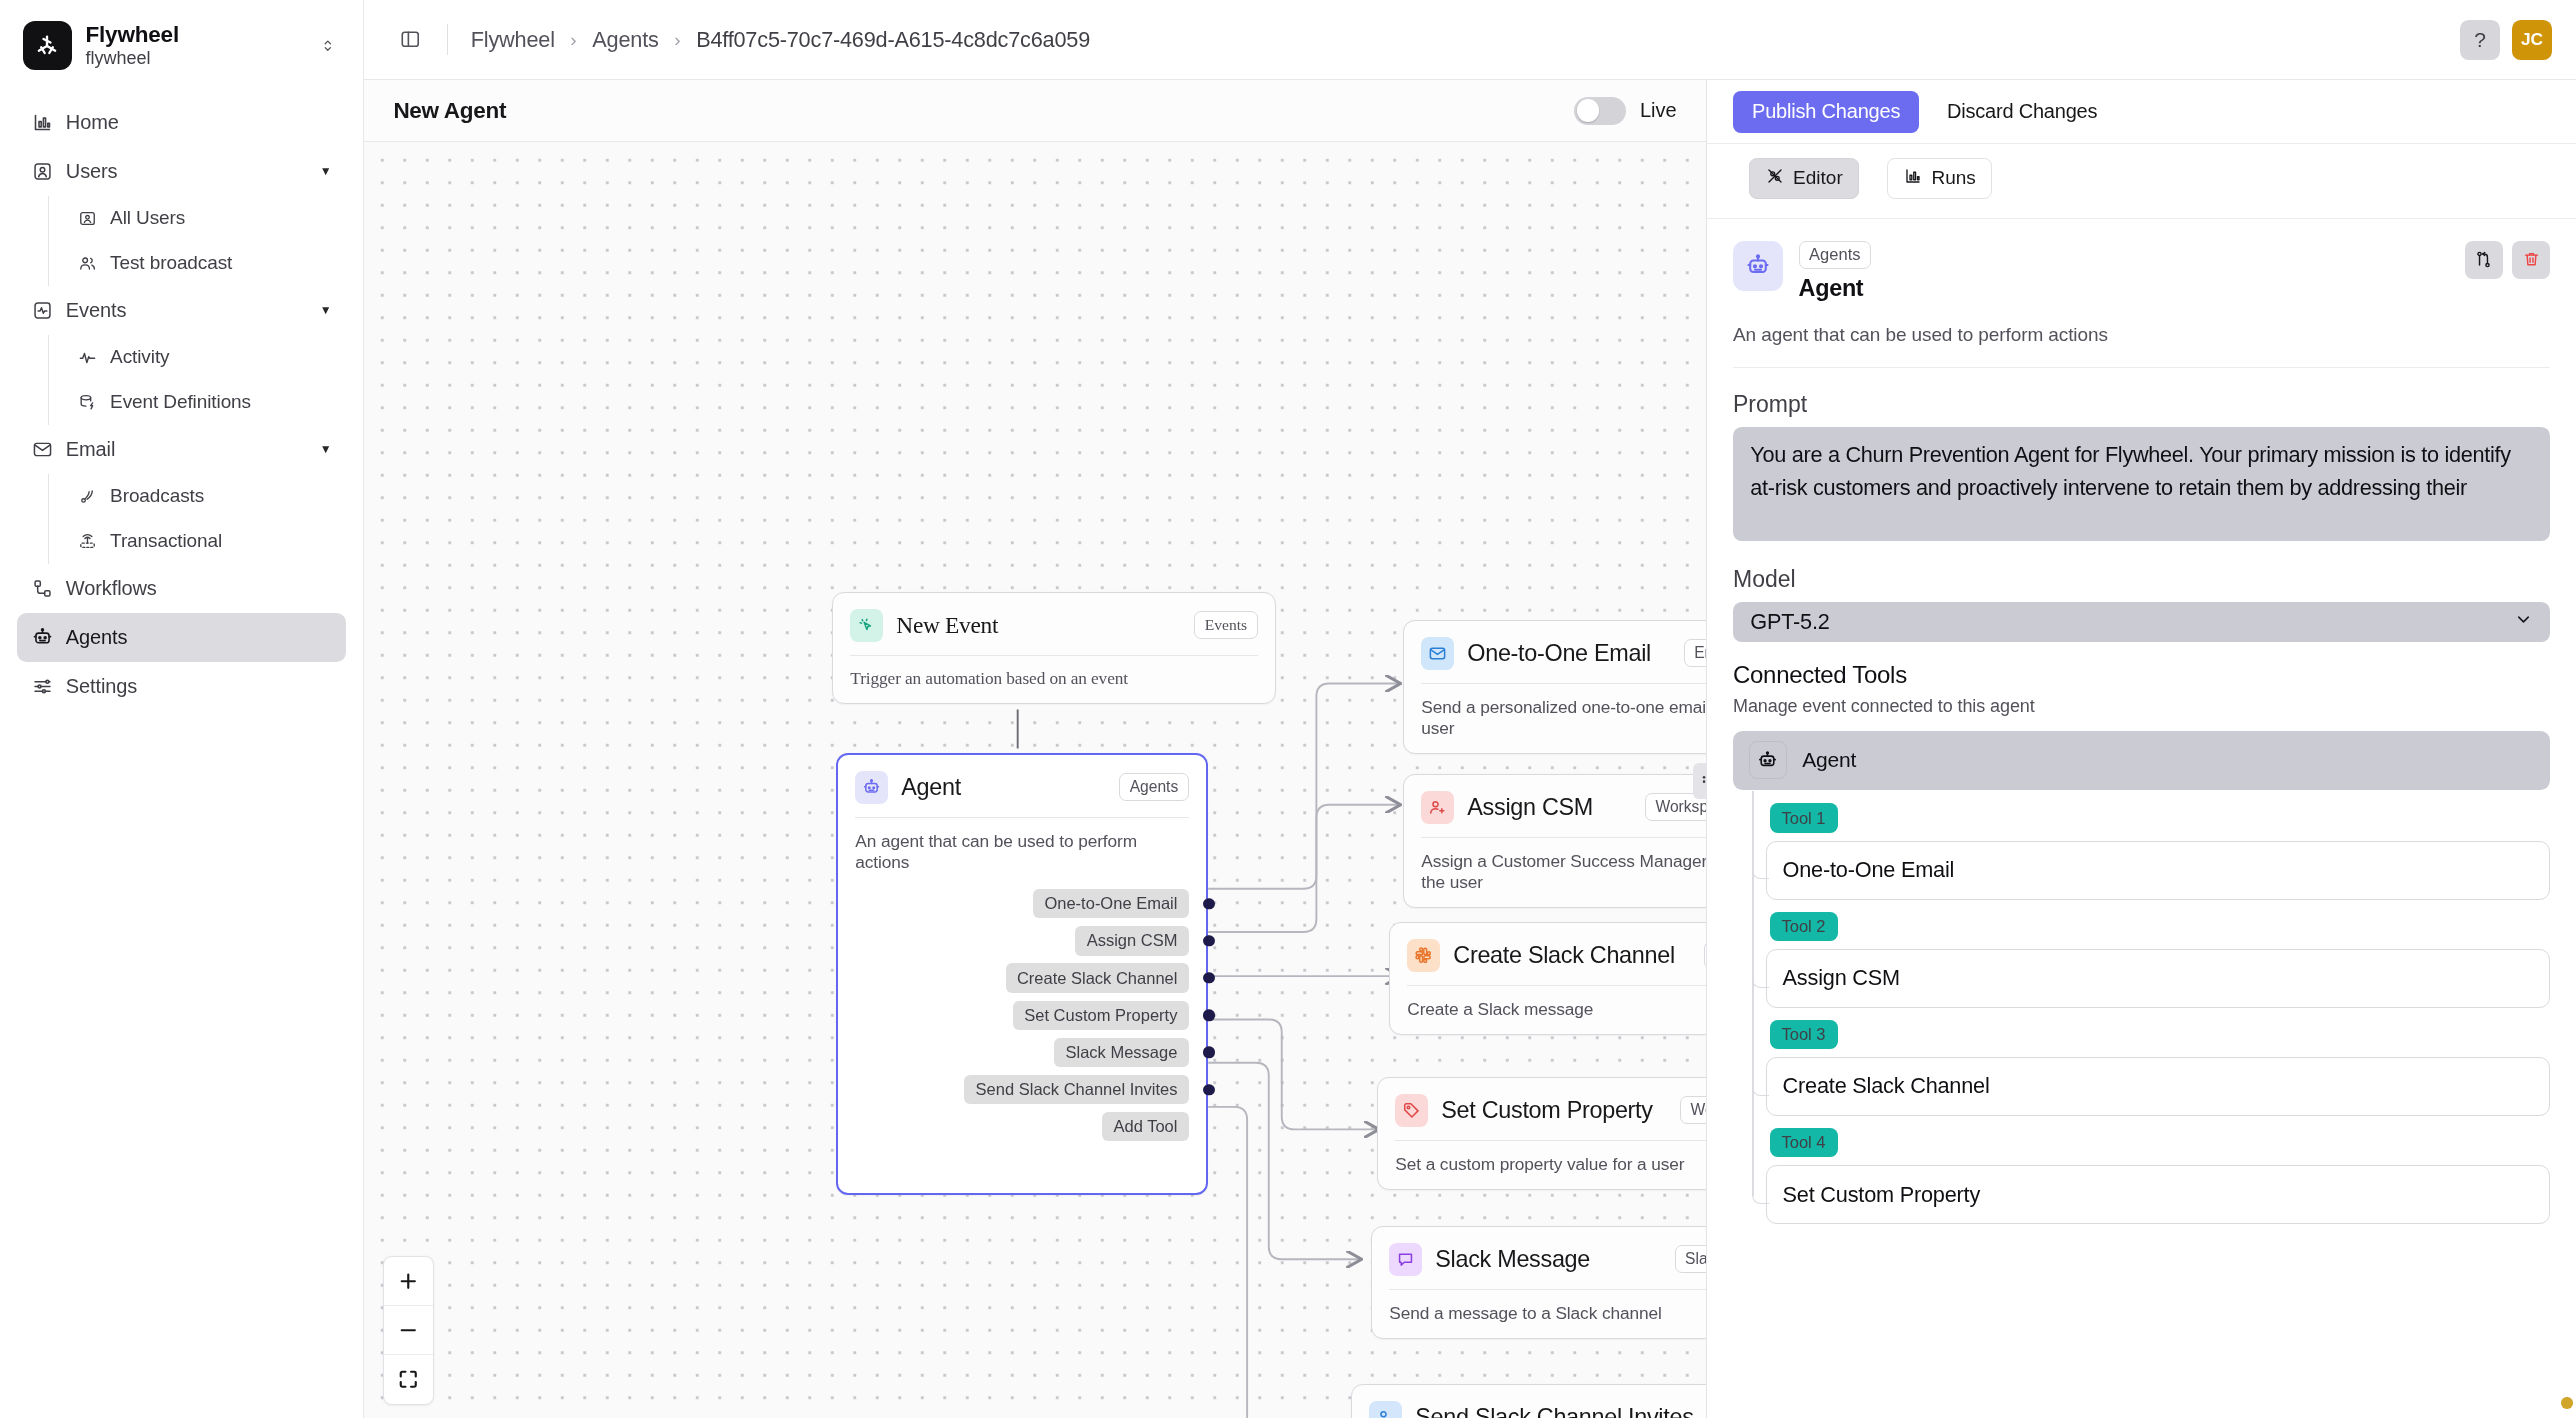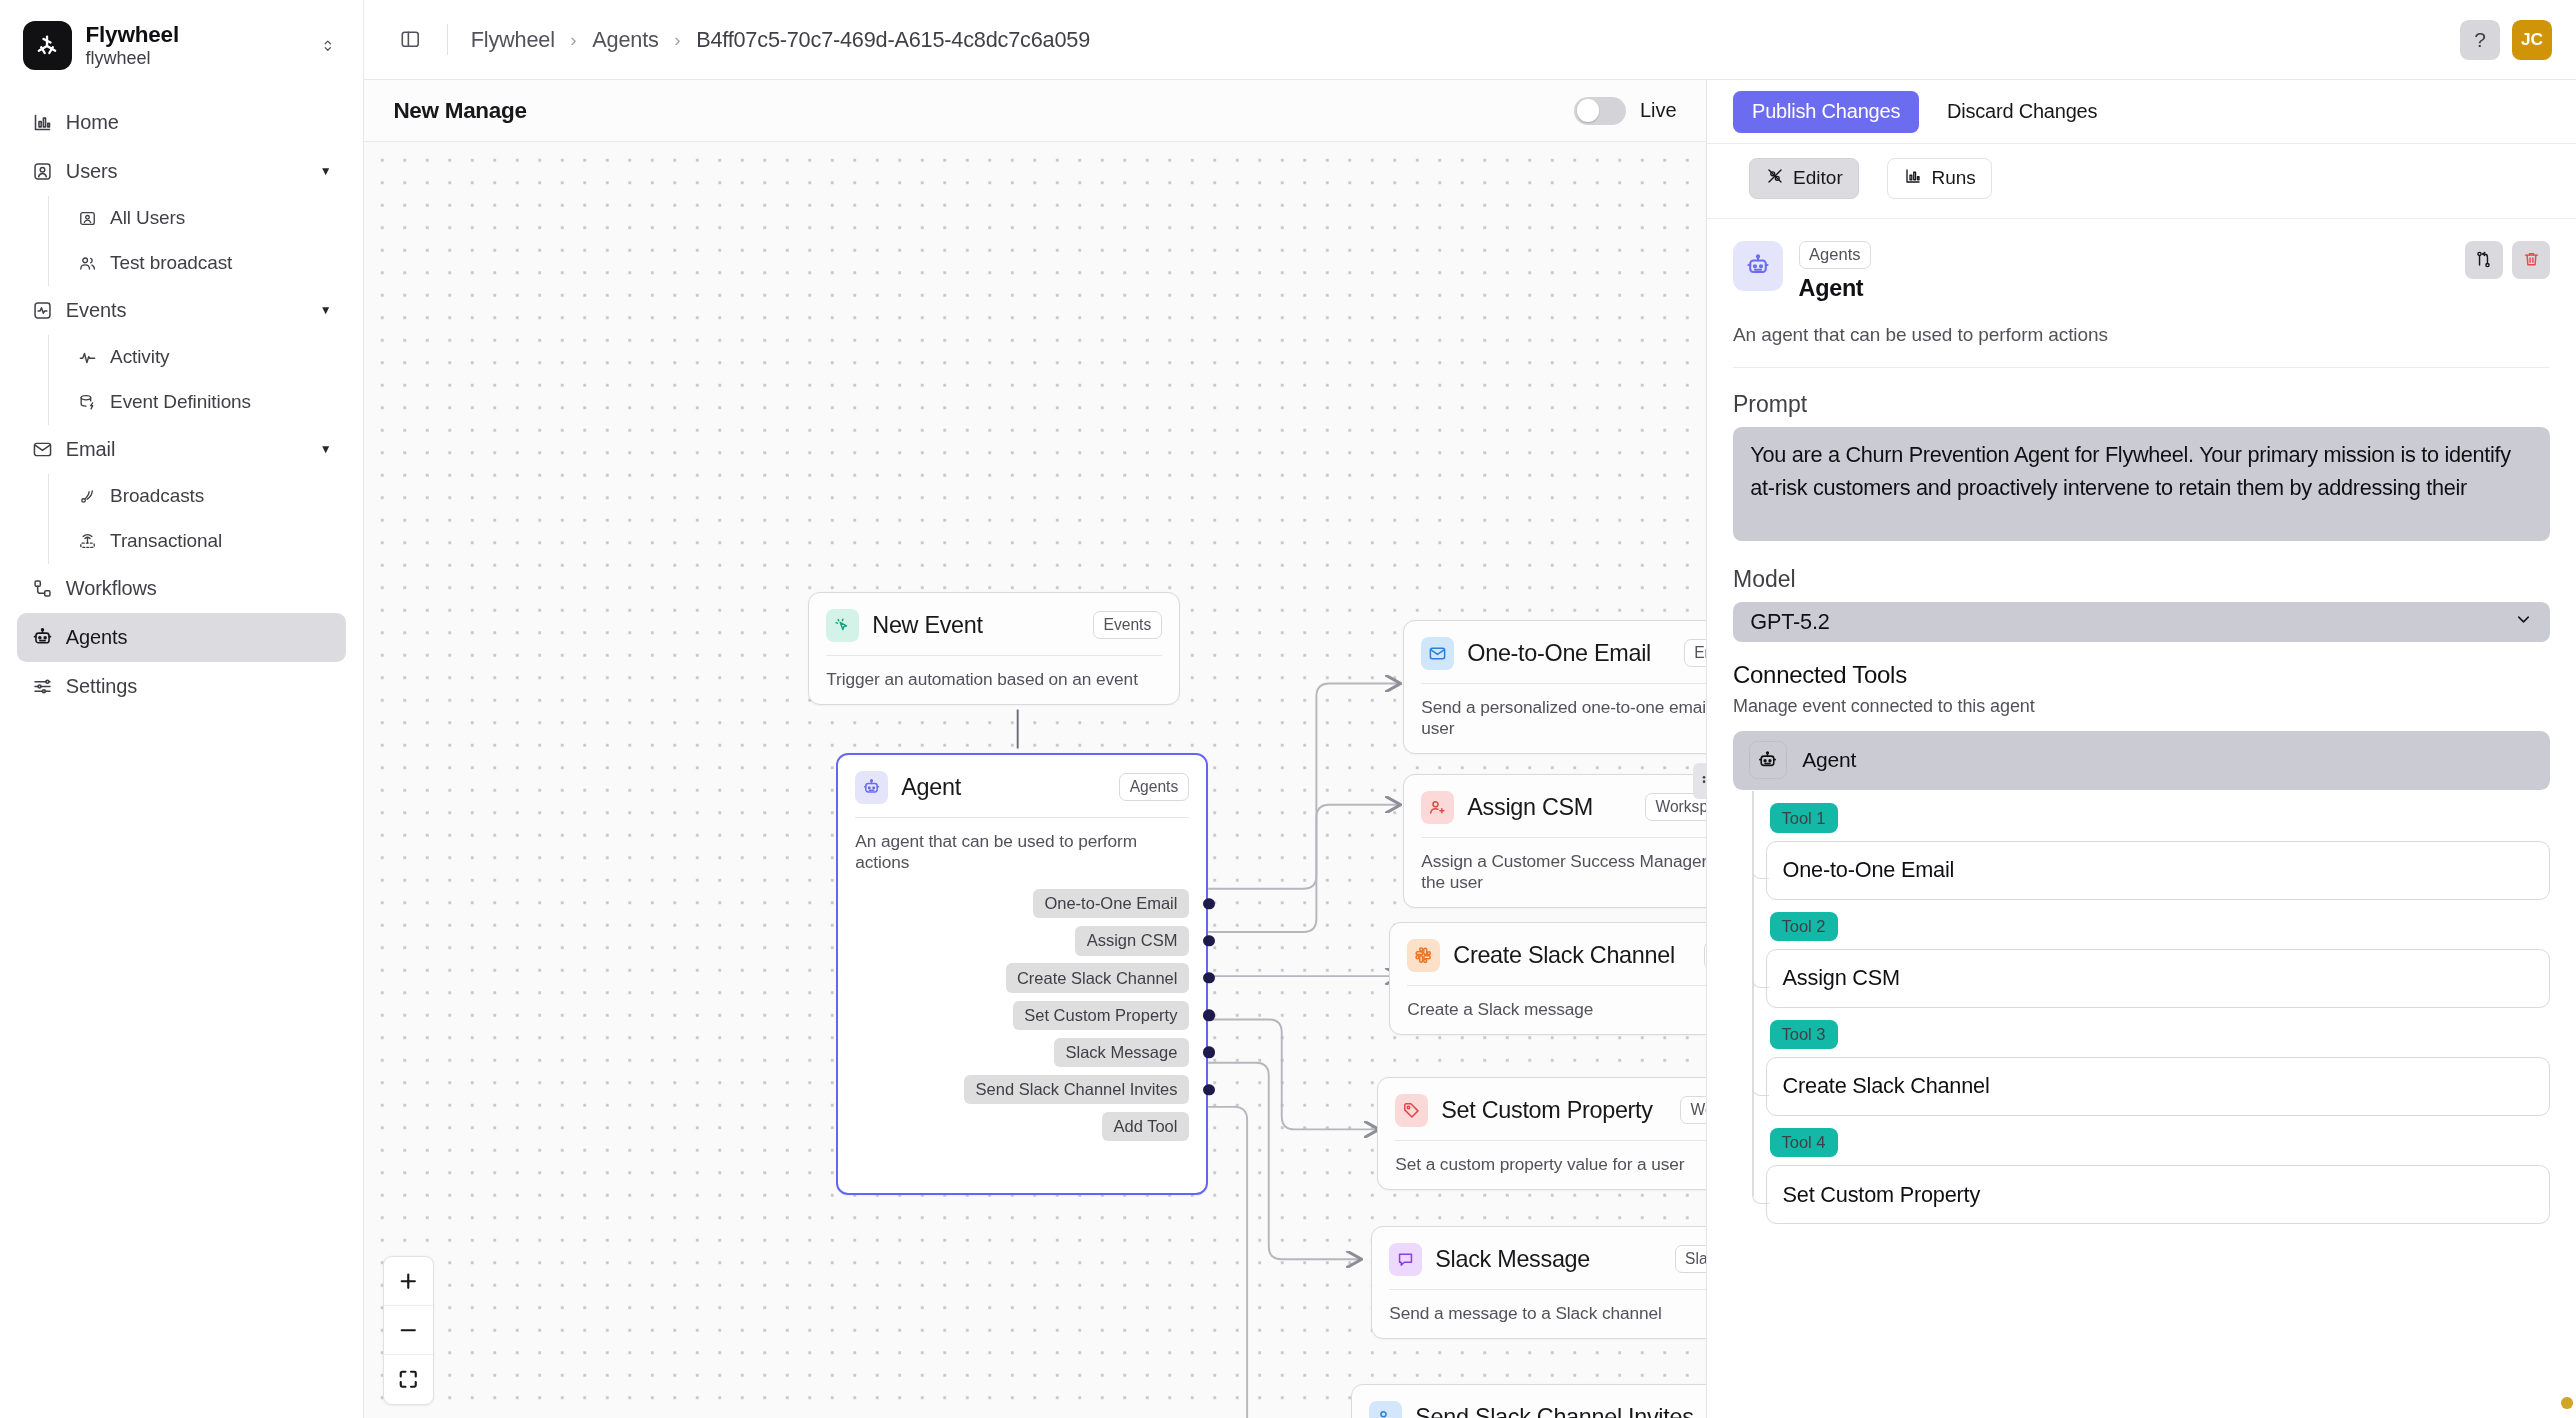--- a/index.html
+++ b/index.html
@@ -486,21 +486,21 @@
     <div class="topbar-right">
       <div class="help-btn">?</div>
       <div class="avatar">JC</div>
     </div>
   </header>
 
   <div class="body-row">
 
     <section class="canvas-col">
       <div class="canvas-head">
-        <div class="canvas-title">New Manage</div>
+        <div class="canvas-title">New Agent</div>
         <div class="live-wrap">
           <div class="toggle">
               <div class="knob"></div>
             </div>
           <div class="live-label">Live</div>
         </div>
       </div>
 
       <div class="canvas">
 
@@ -516,21 +516,21 @@
 
             <path d="M975,862 L1085,862 Q1100,862 1100,847 L1100,640 Q1100,625 1115,625 L1195,625"></path>
             <path d="M975,912 L1085,912 Q1100,912 1100,897 L1100,780 Q1100,765 1115,765 L1195,765"></path>
             <path d="M975,963 L1180,963 L1195,963"></path>
             <path d="M975,1013 L1045,1013 Q1060,1013 1060,1028 L1060,1125 Q1060,1140 1075,1140 L1170,1140"></path>
             <path d="M975,1063 L1030,1063 Q1045,1063 1045,1078 L1045,1275 Q1045,1290 1060,1290 L1150,1290"></path>
             <path d="M975,1114 L1005,1114 Q1020,1114 1020,1129 L1020,1487 Q1020,1502 1035,1502 L1130,1502"></path>
           </g>
         </svg>
 
-        <div class="node" style="left:444px; top:450px; width:372px;">
+        <div class="node" style="left:468px; top:450px; width:444px;font-family:Liberation Serif, serif;">
           <div class="node-head">
             <span class="node-ico" style="background:#d3f3e8;">
               <svg width="19" height="19" viewBox="0 0 24 24" fill="none" stroke="#17a37d" stroke-width="1.9" stroke-linecap="round" stroke-linejoin="round">
                   <path d="M9 8l8 4.5-3.4 1.1-1.1 3.4z"></path>
                   <path d="M6.5 4.5l.8 1.6"></path>
                   <path d="M4 8.5l1.7.5"></path>
                   <path d="M12.5 4l-.6 1.7"></path>
                 </svg>
             </span>
             <span class="node-title">New Event</span>

